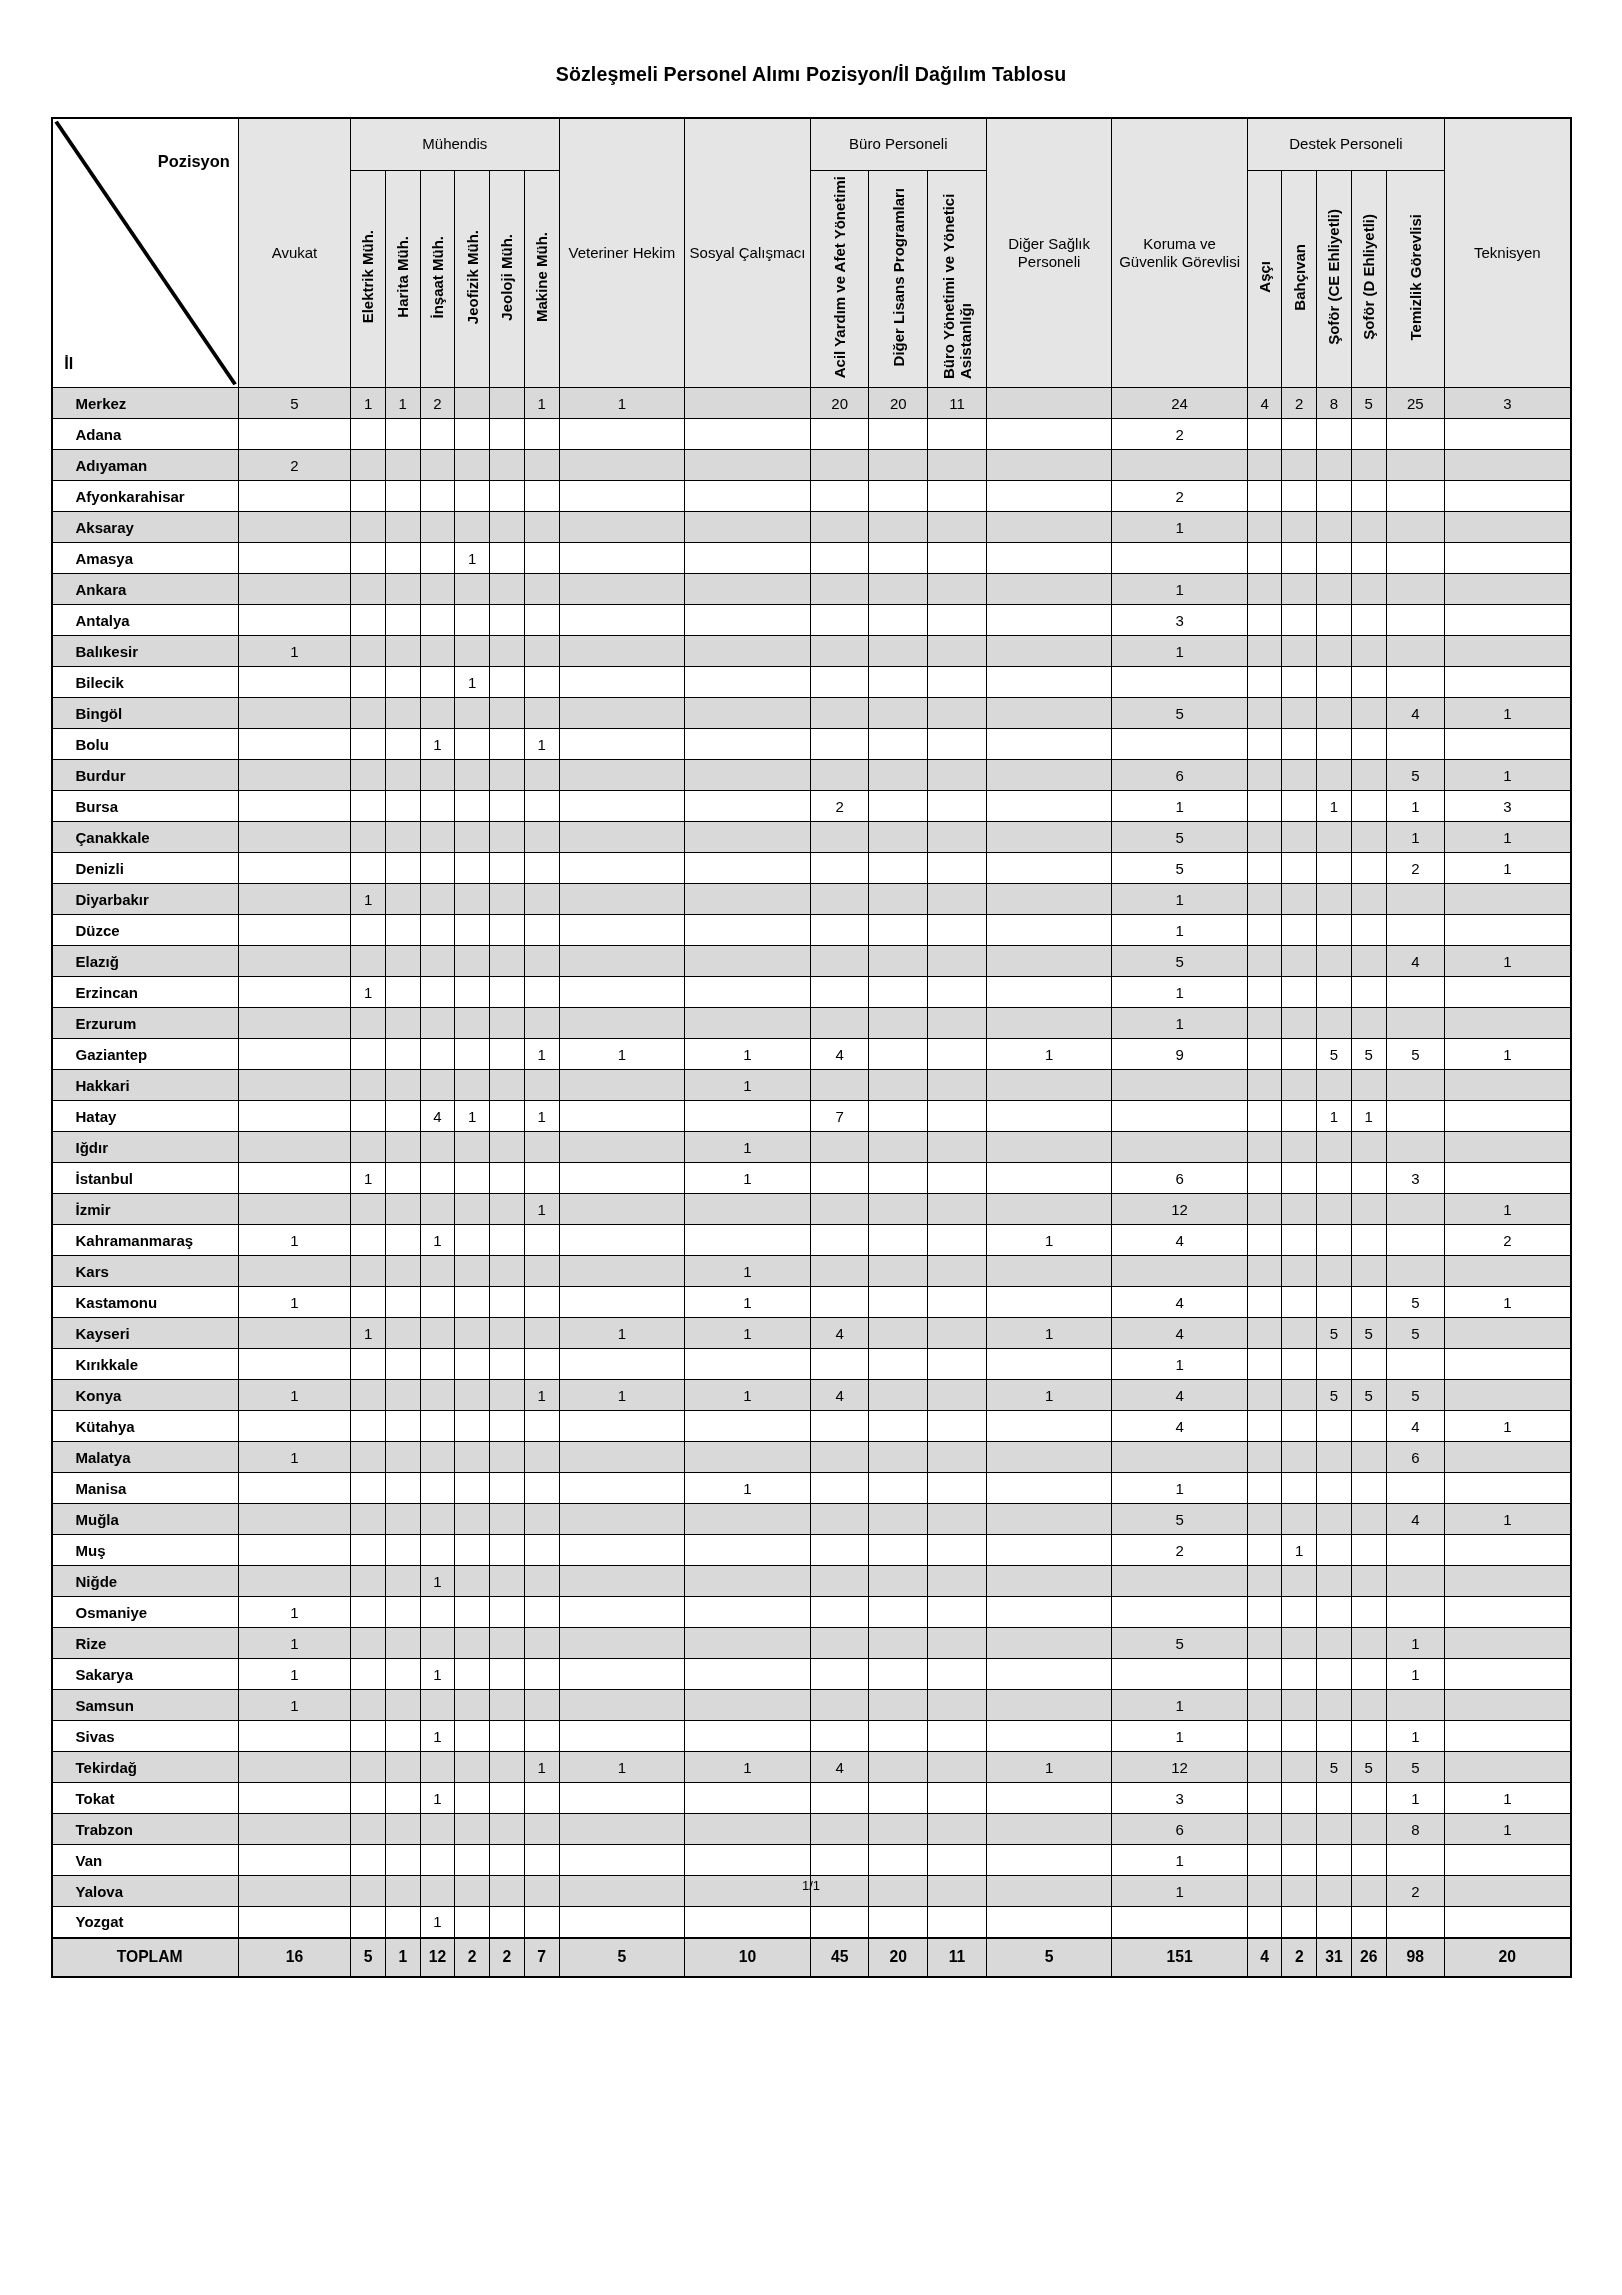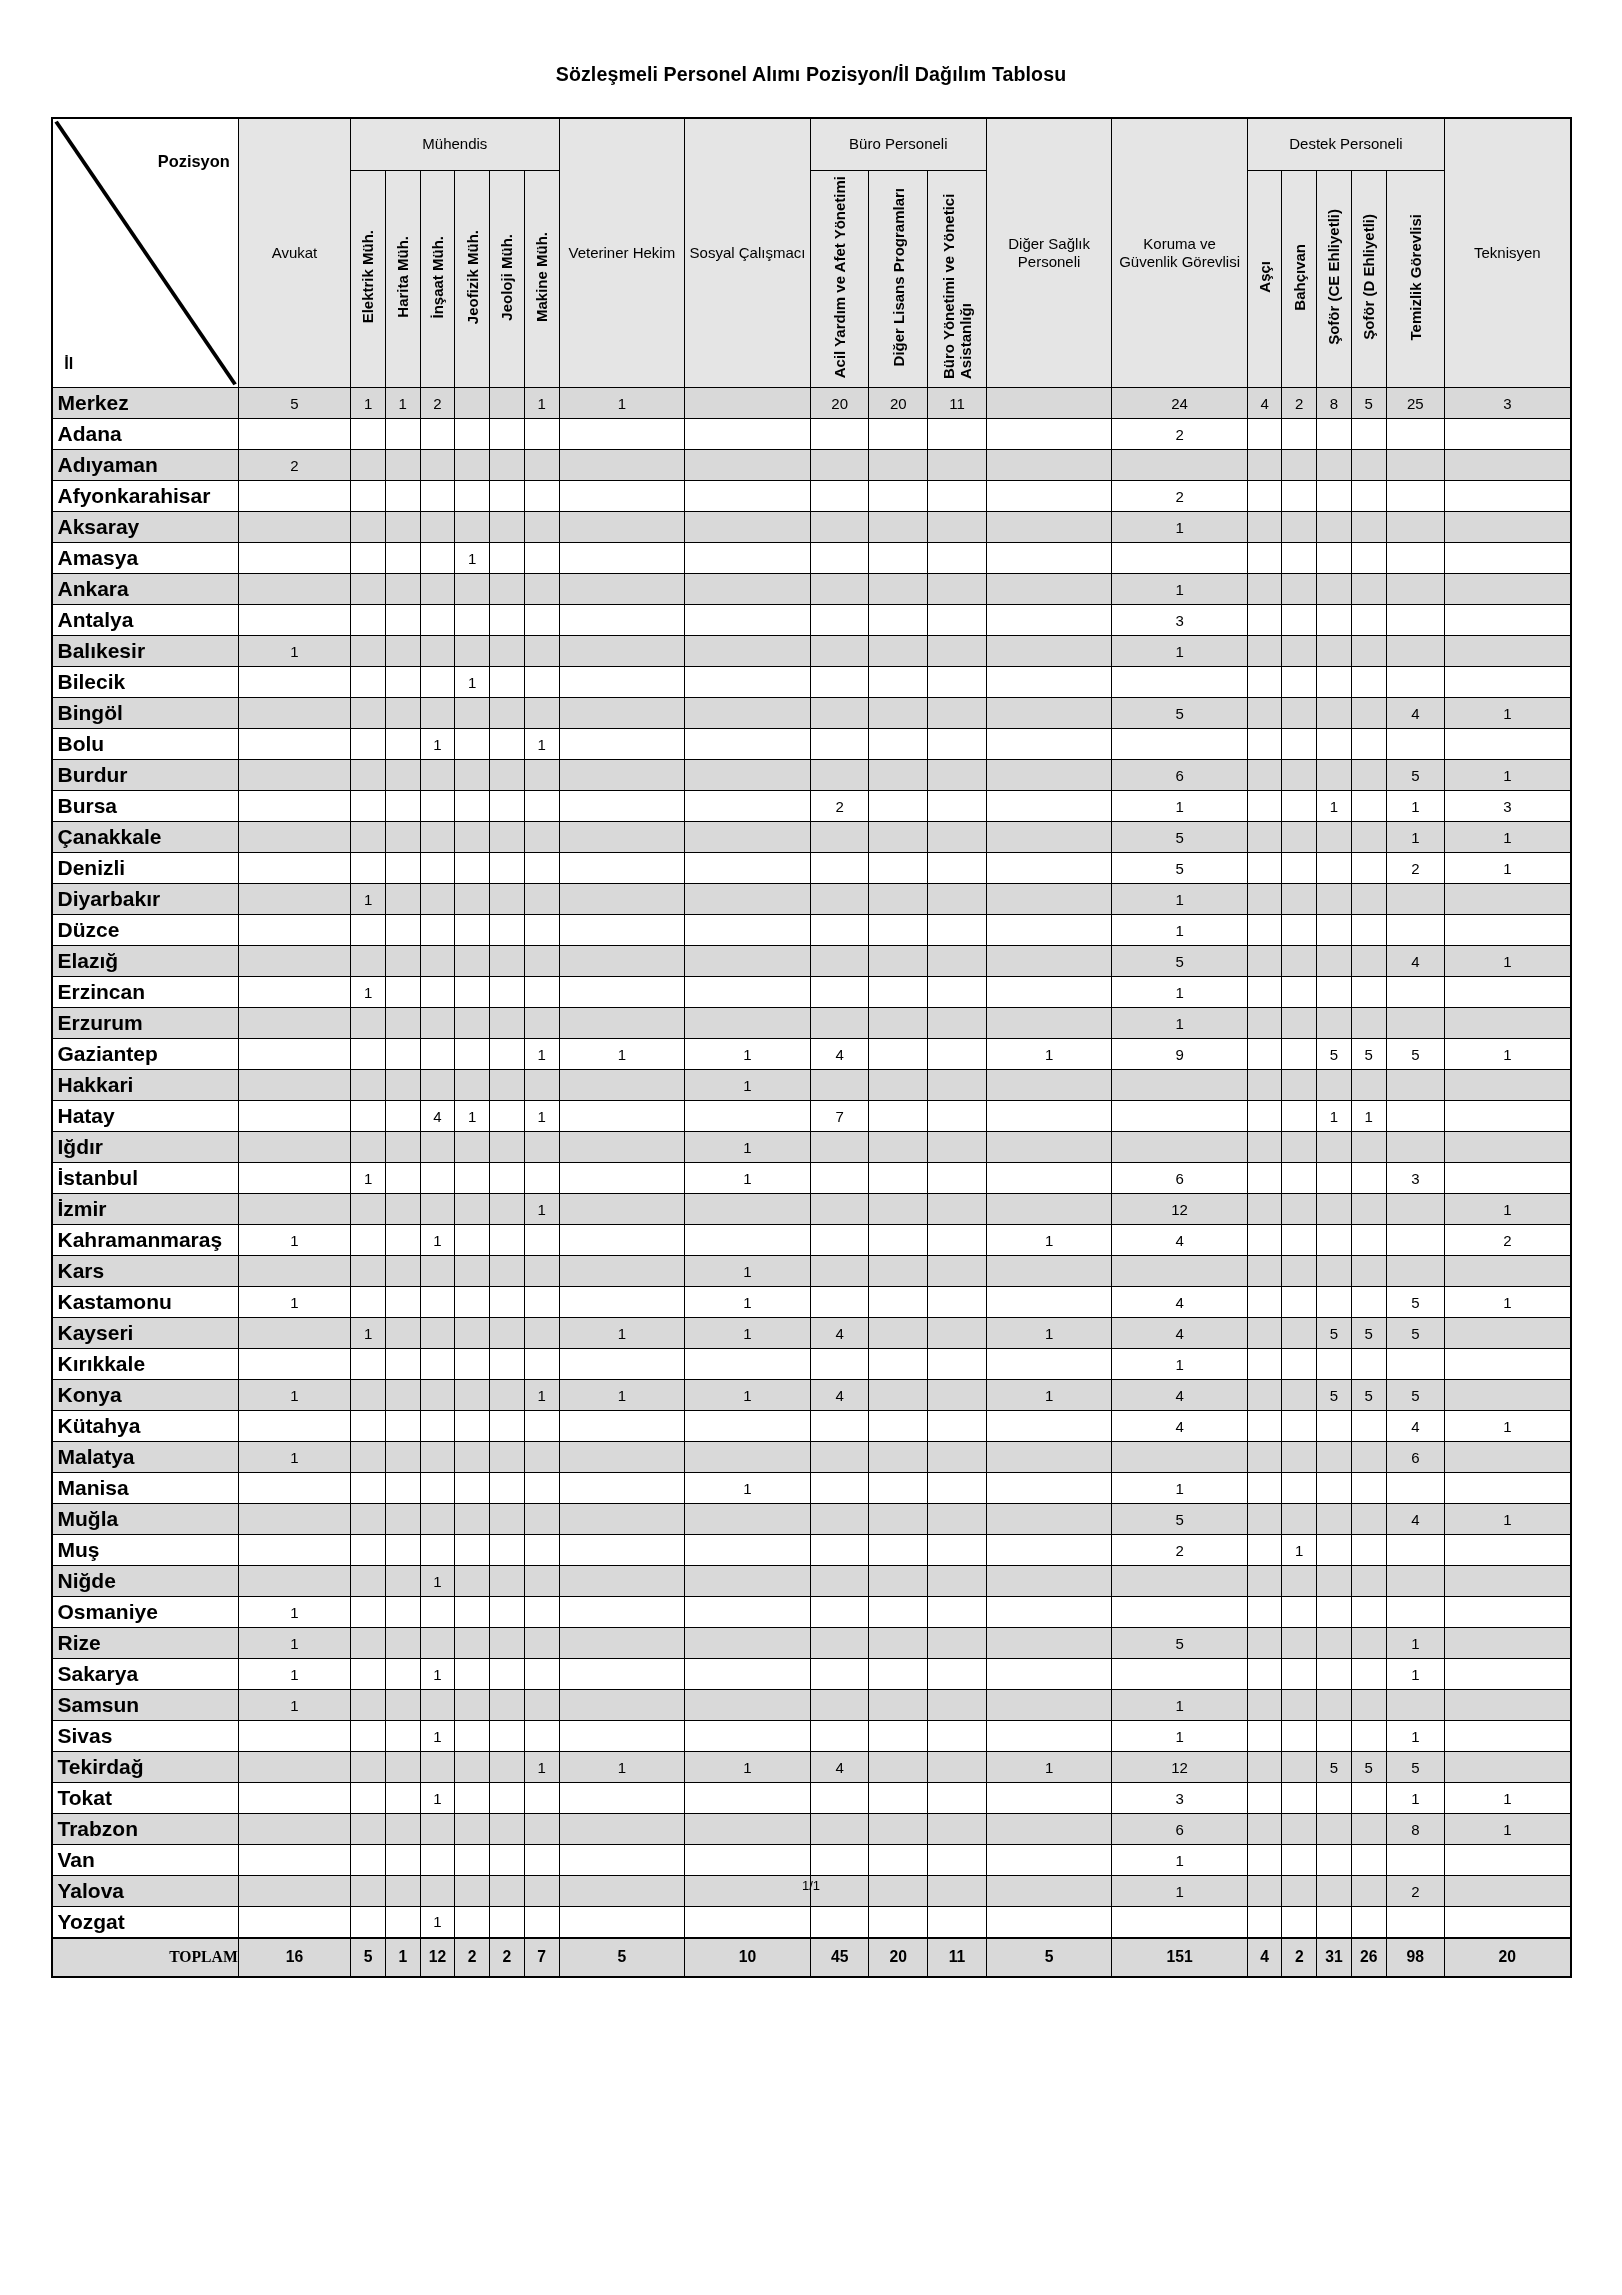--- a/index.html
+++ b/index.html
@@ -99,34 +99,34 @@
   th.corner .lbl-il{
     position:absolute;
     bottom:14.4px;left:11.8px;
     font-size:16.4px;font-weight:bold;
   }
   
   tbody tr{height:31px;}
   tbody tr.alt td{background:#d9d9d9;}
   tbody td.prov{
     text-align:left;
-    padding-left:5px;
+    padding-left:23px;
     font-weight:bold;
-    font-size:21px;
+    font-size:15px;
     white-space:nowrap;
   }
   tbody td.num{font-size:15px;}
   tr.total td{
     background:#d9d9d9;
     font-weight:bold;
     font-size:15.7px;
     height:37px;
     border-top:2.6px solid #000;
   }
-  tr.total td.prov{text-align:right;padding-left:9px;font-family:Liberation Serif, serif;}
+  tr.total td.prov{text-align:center;padding-left:9px;}
   .footer{
     position:absolute;
     left:0;right:0;
     bottom:63px;
     text-align:center;
     font-size:13px;
   }
 </style>
 </head>
 <body>

